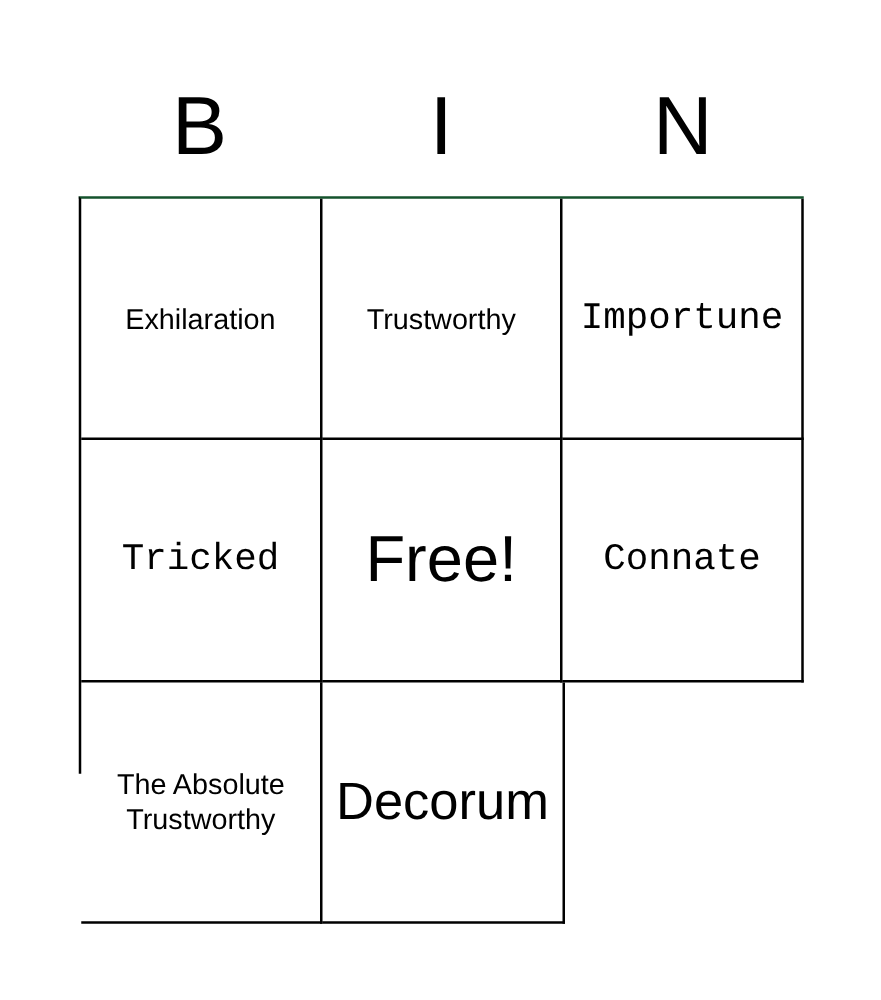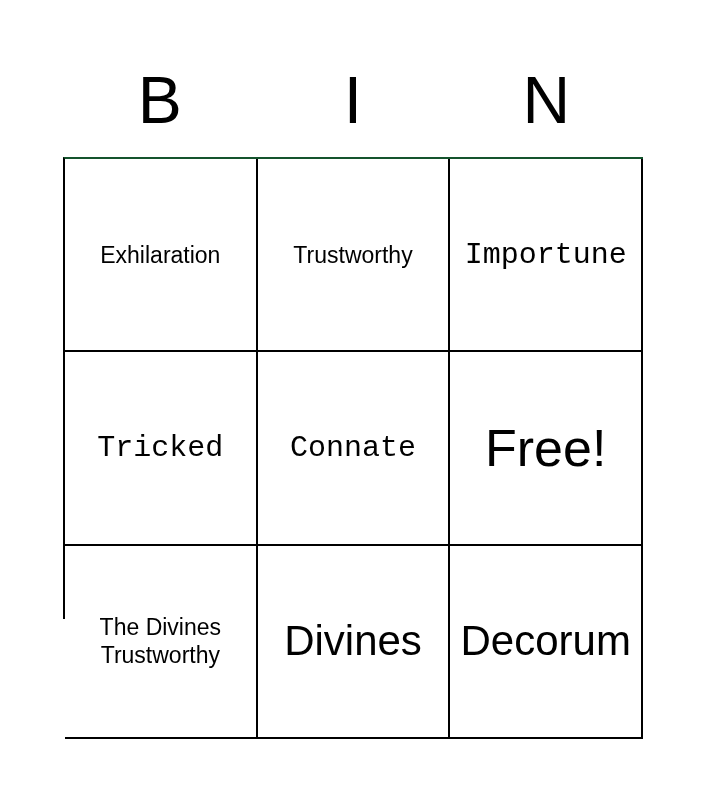--- a/index.html
+++ b/index.html
@@ -95,33 +95,30 @@
       <div class="cell">
         <span class="t-md">Importune</span>
       </div>
     </div>
 
     <div class="grid-row">
       <div class="cell">
         <span class="t-md">Tricked</span>
       </div>
       <div class="cell">
-        <span class="t-md">Connate</span>
+        <span class="t-free">Free!</span>
       </div>
       <div class="cell">
-        <span class="t-free">Free!</span>
+        <span class="t-md">Connate</span>
       </div>
     </div>
 
     <div class="grid-row">
       <div class="cell">
-        <span class="t-sm">The Divines Trustworthy</span>
-      </div>
-      <div class="cell">
-        <span class="t-lg">Divines</span>
+        <span class="t-sm">The Absolute Trustworthy</span>
       </div>
       <div class="cell">
         <span class="t-lg">Decorum</span>
       </div>
     </div>
 
   </div>
 </div>
 
 </body></html>

